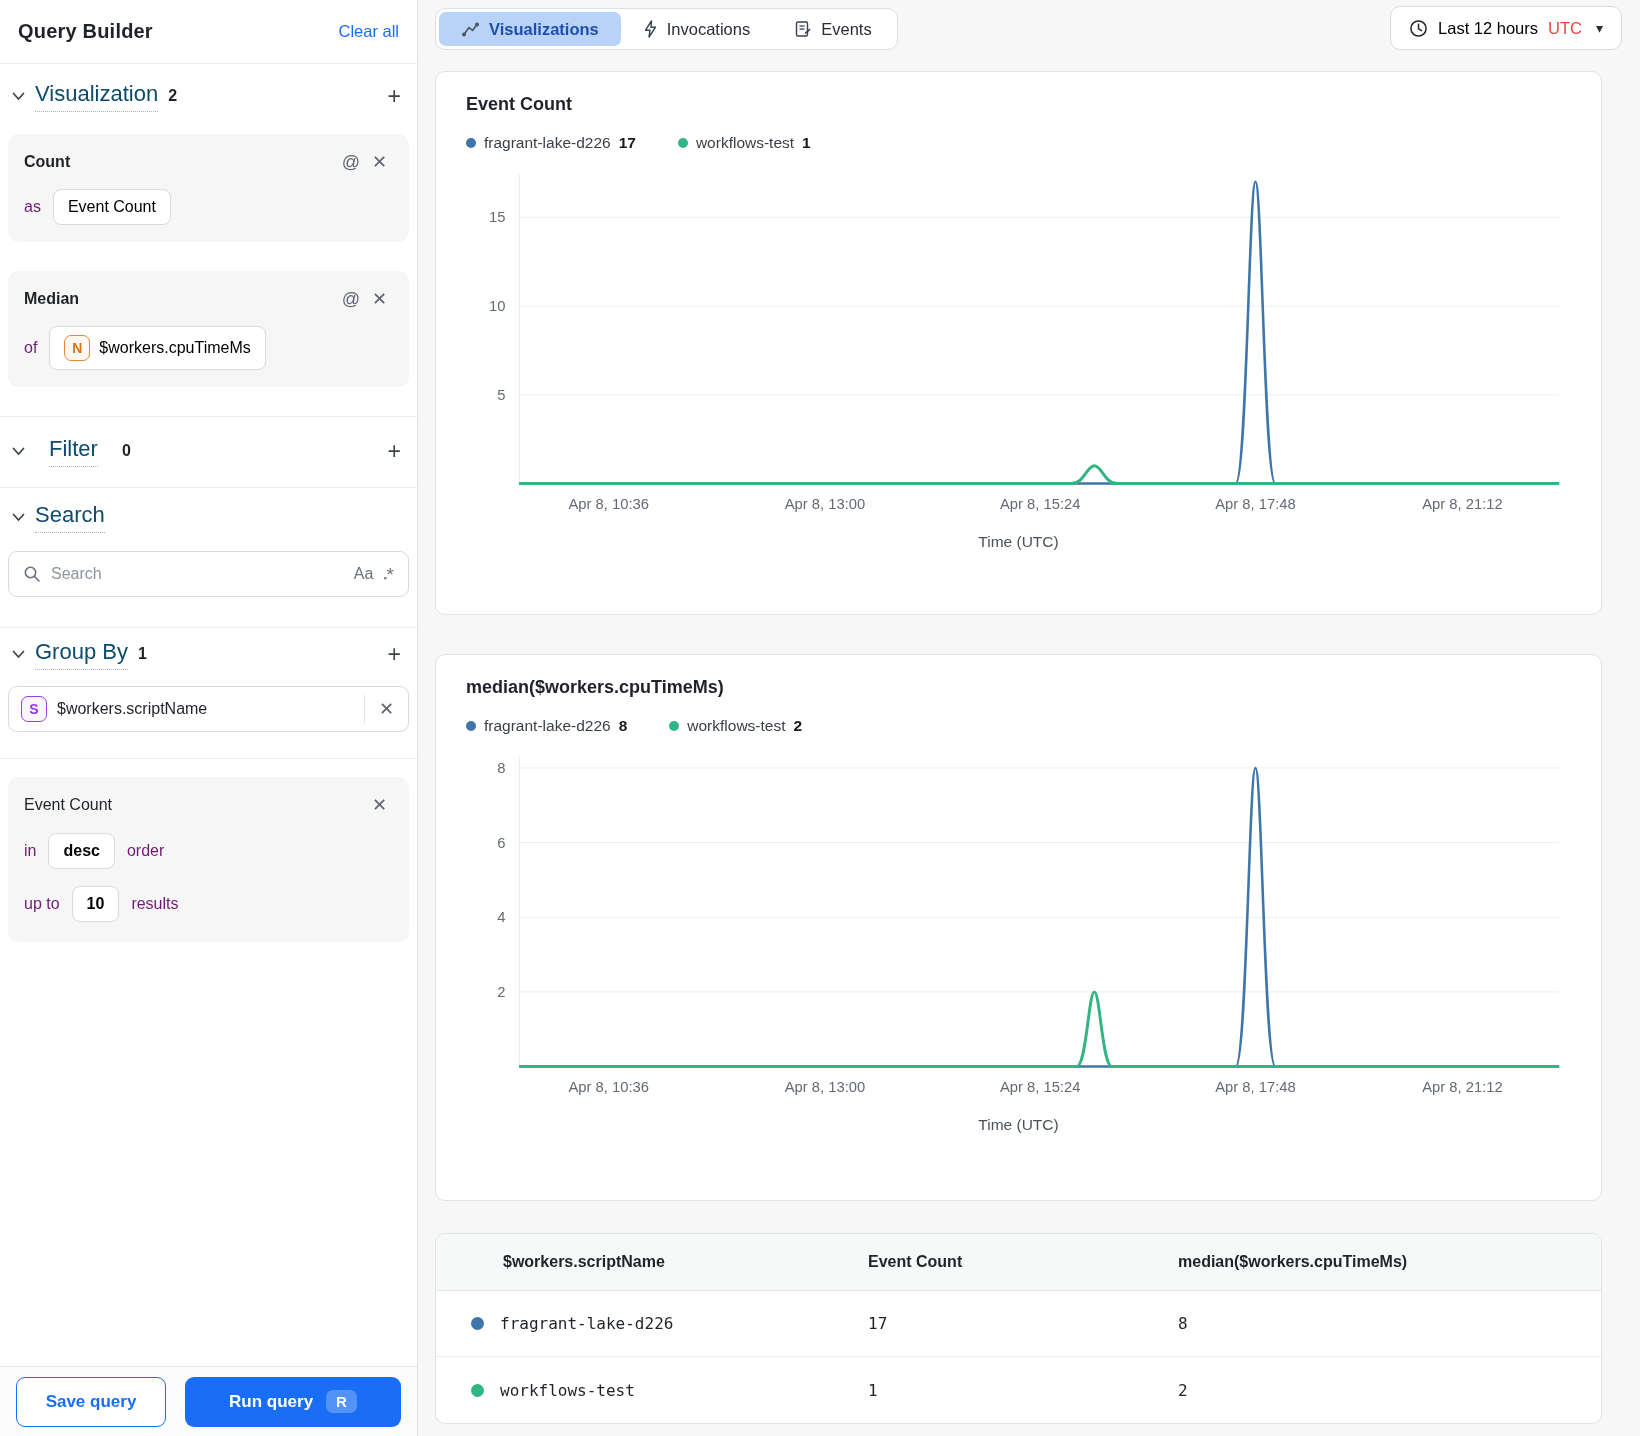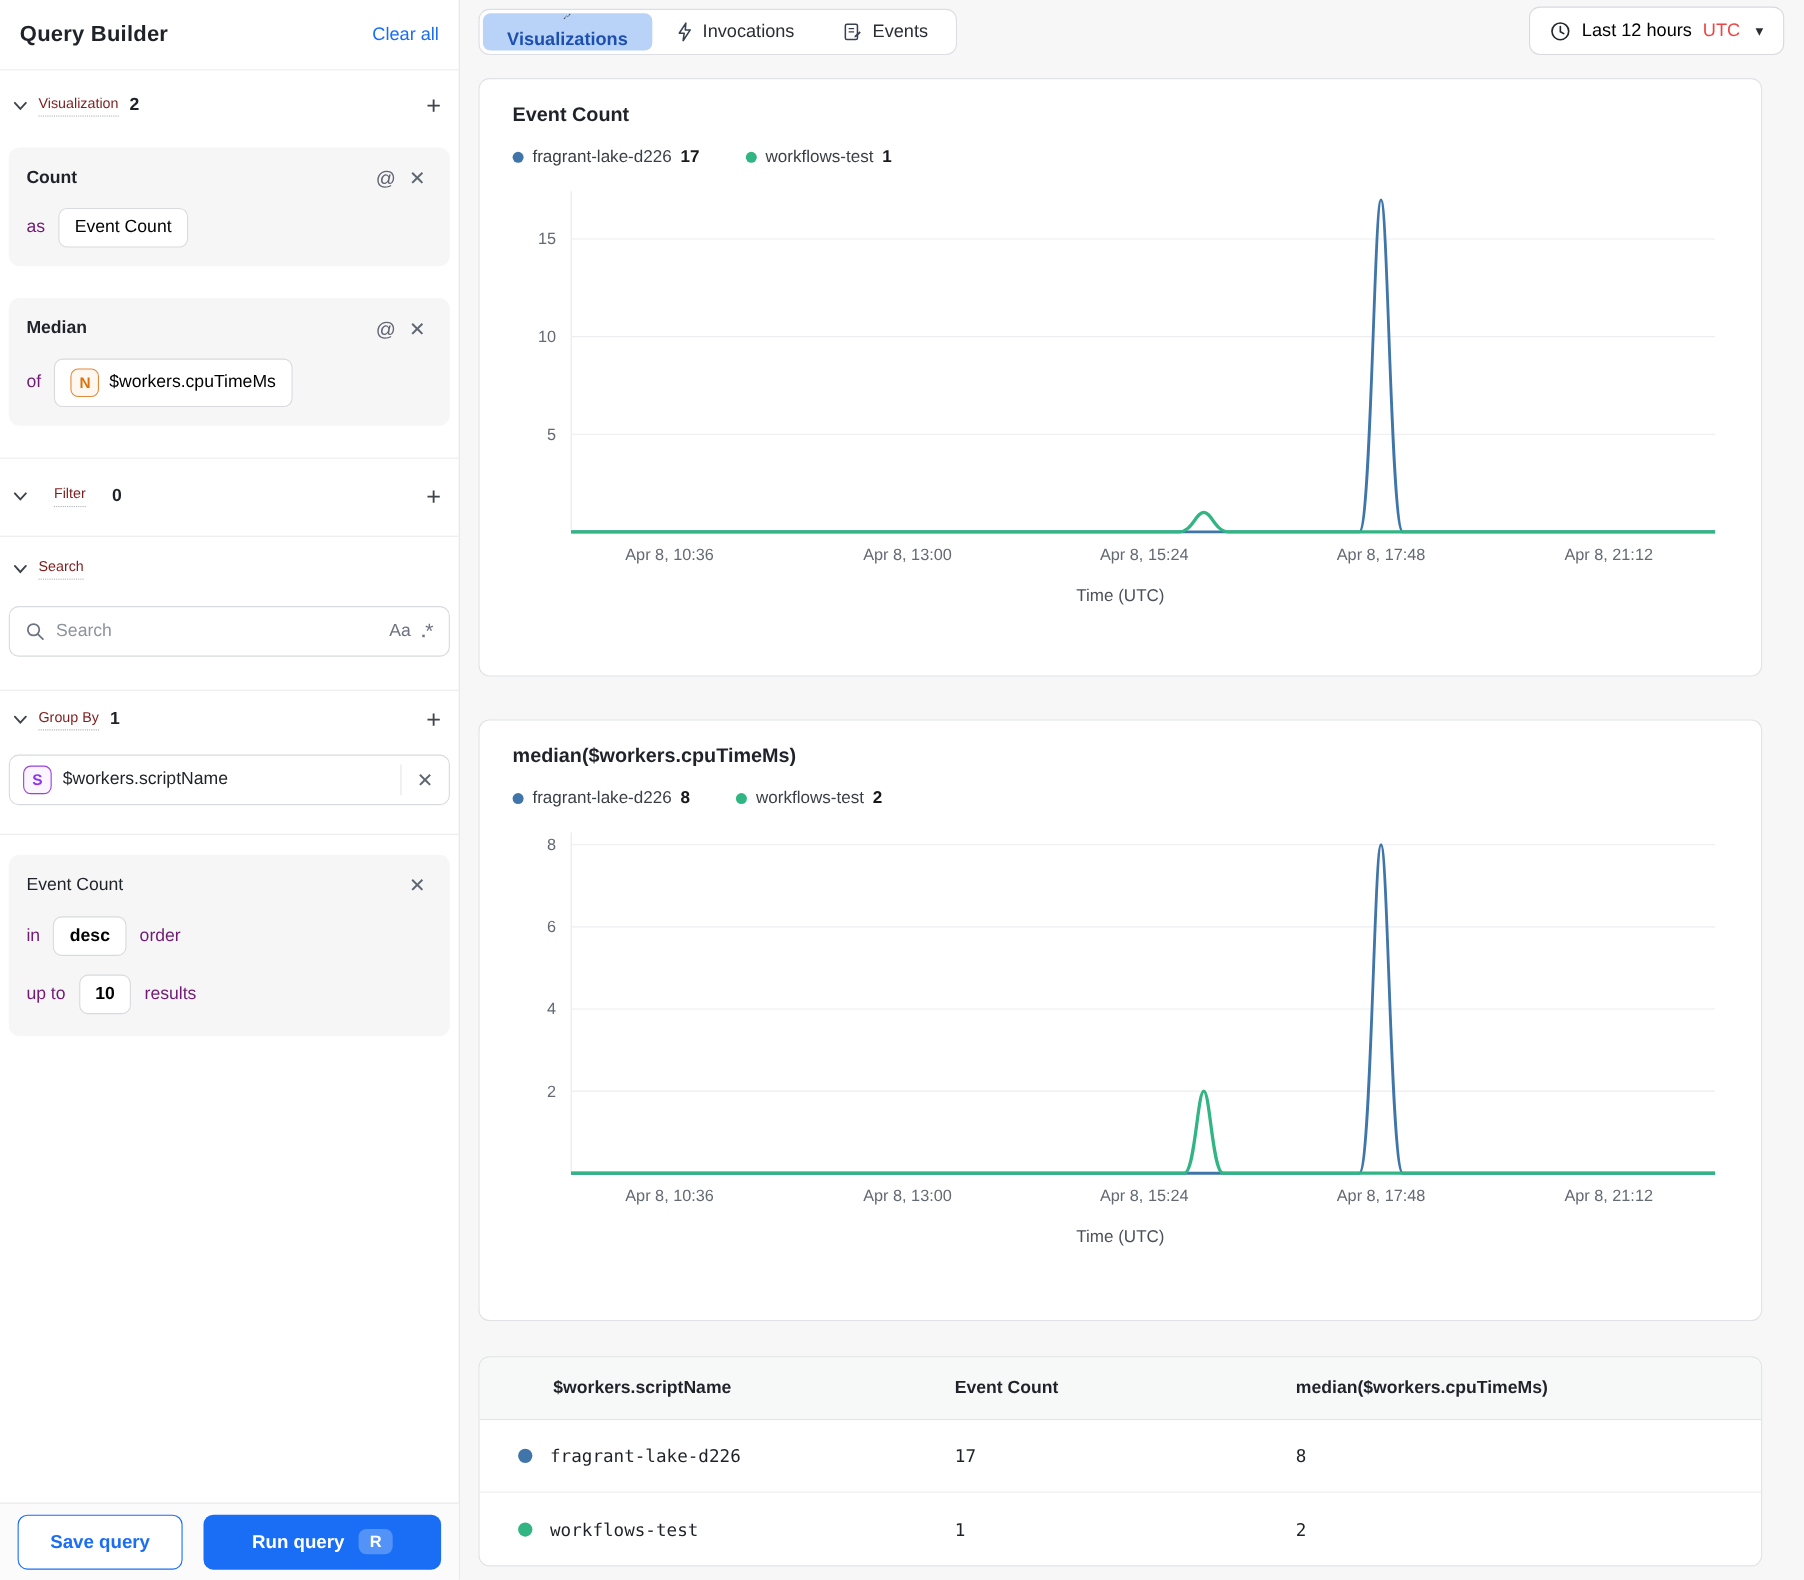--- a/index.html
+++ b/index.html
@@ -9,21 +9,21 @@
 
   
   .sidebar { position:absolute; left:0; top:0; width:418px; height:1436px; background:#fff; border-right:1px solid #e3e4e6; display:flex; flex-direction:column; }
   .sb-header { height:64px; display:flex; align-items:center; justify-content:space-between; padding:0 18px; border-bottom:1px solid #ebecee; flex:none; }
   .sb-title { font-size:20px; font-weight:700; letter-spacing:.2px; }
   .link-blue { color:#1A6EF5; font-size:16.5px; cursor:pointer; background:none; border:none; font-family:Liberation Sans, sans-serif; }
   .sb-content { flex:1; overflow:hidden; padding:0 8px; }
   .sec-row { display:flex; align-items:center; height:32px; padding:0 4px; }
   .sec-row .grow { flex:1; }
   .chev { width:13px; height:9px; margin-right:10px; flex:none; }
-  .sec-label { font-size:13px; color:#7f1d1d; border-bottom:1.5px dotted #aeb2b9; padding-bottom:4px; }
+  .sec-label { font-size:22px; color:#0c4a6e; border-bottom:1.5px dotted #aeb2b9; padding-bottom:4px; }
   .sec-count { font-size:16px; font-weight:700; margin-left:10px; }
   .plus-btn { font-size:23px; font-weight:300; color:#3f444b; background:none; border:none; cursor:pointer; line-height:1; padding:0 4px; }
   .hr { border:none; border-top:1px solid #ebecee; margin:0 -8px; }
   .agg-card { background:#f6f6f7; border-radius:10px; padding:17px 16px; }
   .agg-head { display:flex; align-items:center; }
   .agg-title { font-size:16px; font-weight:700; flex:1; }
   .icon-btn { background:none; border:none; color:#5f6672; font-size:18px; cursor:pointer; line-height:1; padding:2px 6px; }
   .agg-row { display:flex; align-items:center; margin-top:16px; gap:12px; }
   .gray-word { color:#701a75; font-size:16px; }
   .chip { background:#fff; border:1px solid #d8dadd; border-radius:8px; padding:8px 14px; font-size:16px; display:inline-flex; align-items:center; gap:9px; }
@@ -45,21 +45,21 @@
   .sb-footer { flex:none; height:70px; border-top:1px solid #e6e7e9; background:#fbfbfc; display:flex; align-items:center; padding:0 16px; gap:19px; }
   .btn-outline { height:50px; width:150px; border:1.5px solid #1A6EF5; color:#1A6EF5; background:#fff; border-radius:9px; font-size:17px; font-weight:600; font-family:inherit; cursor:pointer; }
   .btn-solid { height:50px; flex:1; border:none; background:#1A6EF5; color:#fff; border-radius:9px; font-size:17px; font-weight:600; font-family:inherit; cursor:pointer; display:flex; align-items:center; justify-content:center; gap:13px; }
   .kbd-badge { background:rgba(255,255,255,.25); border-radius:7px; padding:3px 10px; font-size:15px; font-weight:600; }
 
   
   .main { position:absolute; left:418px; top:0; width:1222px; height:1436px; padding:8px 18px 0 17px; }
   .topbar { display:flex; align-items:flex-start; justify-content:space-between; }
   .tabs { display:flex; background:#fff; border:1px solid #dcdee1; border-radius:10px; padding:3px; height:42px; }
   .tab { display:flex; align-items:center; gap:9px; padding:0 22px; border:none; background:transparent; border-radius:7px; font-size:16.5px; color:#2a2e34; font-family:inherit; cursor:pointer; }
-  .tab.active { background:#B9D3F8; color:#1D4FAE; font-weight:600;flex-direction:column; }
+  .tab.active { background:#B9D3F8; color:#1D4FAE; font-weight:600; }
   .time-btn { display:flex; align-items:center; gap:10px; height:44px; background:#fff; border:1px solid #d8dadd; border-radius:10px; padding:0 18px; font-size:16.5px; font-family:inherit; cursor:pointer; margin-top:-2px; }
   .time-zone { color:#ef4444; }
   .caret { font-size:14px; color:#2b2f35; margin-left:4px; }
 
   .card { width:1167px; background:#fff; border:1px solid #e2e3e6; border-radius:10px; }
   .chart-card { margin-top:21px; padding:22px 30px 16px; height:544px; }
   .chart-card.second { margin-top:39px; height:547px; }
   .chart-title { font-size:18px; font-weight:700; }
   .legend { display:flex; align-items:center; gap:42px; margin-top:19px; }
   .legend-item { display:flex; align-items:center; gap:8px; font-size:15.5px; color:#3a3f46; }

